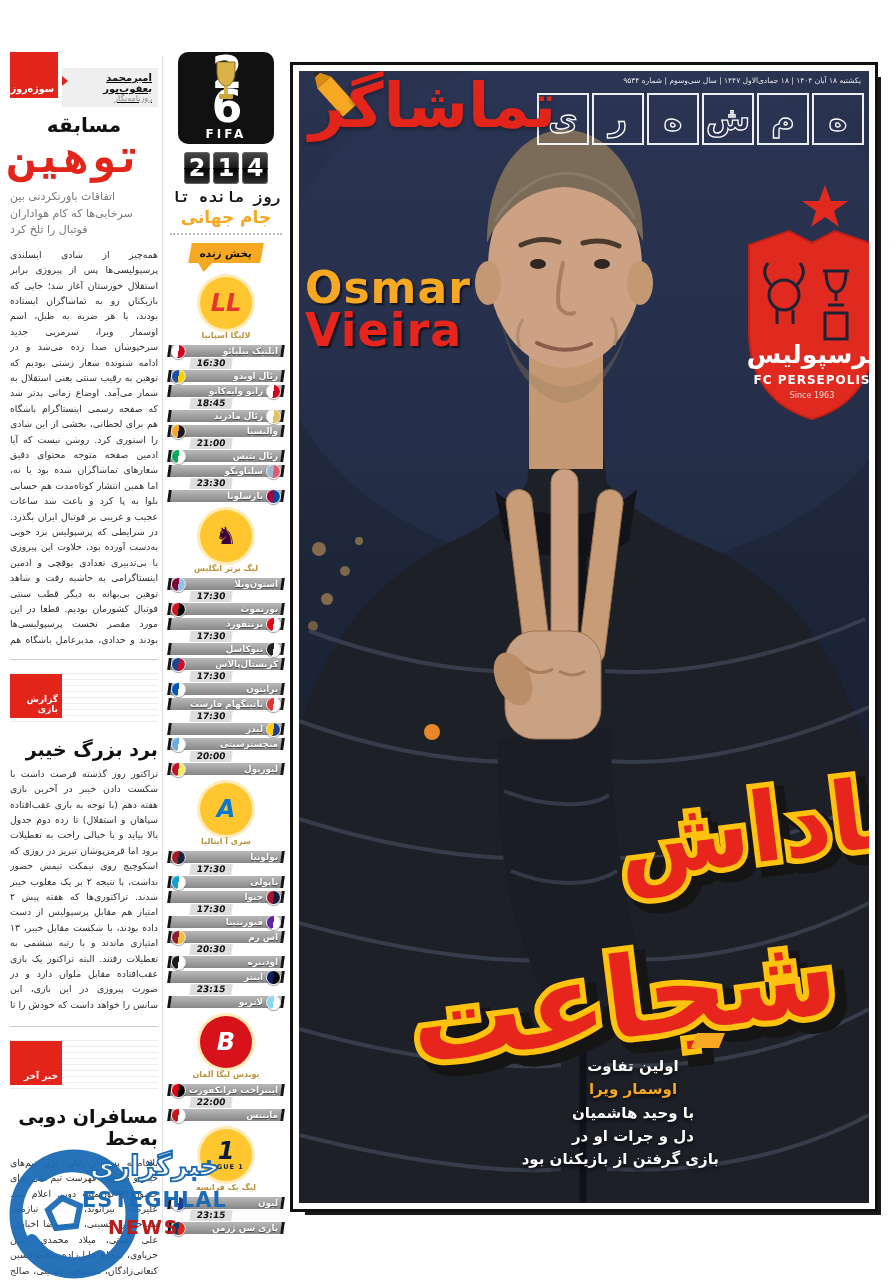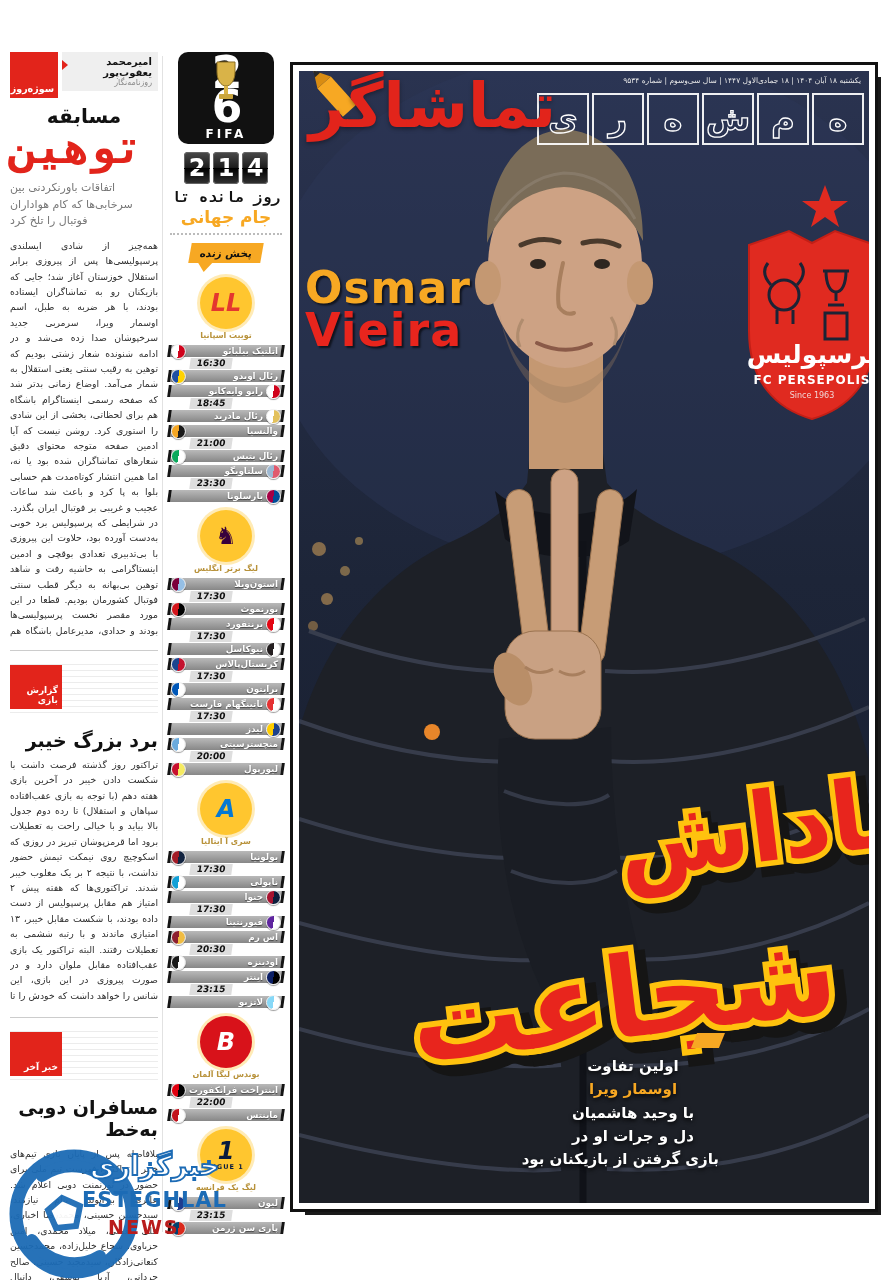--- a/index.html
+++ b/index.html
@@ -5,21 +5,21 @@
   html,body{margin:0;padding:0;}
   body{
     width:896px;height:1280px;position:relative;background:#fff;overflow:hidden;
     font-family:"DejaVu Sans",sans-serif;-webkit-font-smoothing:antialiased;
   }
   
   .left-col{position:absolute;left:10px;top:52px;width:148px;direction:rtl;}
   .byline-row{display:flex;align-items:flex-start;gap:4px;margin-bottom:6px;}
   .kicker-sq{background:#e2241b;color:#fff;font-weight:bold;font-size:9.5px;
     width:48px;height:46px;flex:none;display:flex;align-items:flex-end;padding:4px;box-sizing:border-box;}
-  .byline-box{background:#efefef;flex:1;padding:4px 6px;margin-top:0;position:relative;}
+  .byline-box{background:#efefef;flex:1;padding:4px 6px;margin-top:16px;position:relative;text-decoration:underline;}
   .byline-name{font-size:10px;font-weight:bold;color:#111;}
   .byline-role{font-size:8px;color:#888;}
   .byline-tick{position:absolute;left:-0px;top:8px;width:0;height:0;
     border-top:5px solid transparent;border-bottom:5px solid transparent;border-left:6px solid #e2241b;}
   .t-black{font-size:20px;font-weight:900;color:#111;text-align:center;margin:2px 0 0;}
   .t-red{font-size:44px;font-weight:900;color:#e2241b;text-align:left;line-height:1.05;margin:0 0 6px;font-family:Liberation Mono, monospace;}
   .subhead{font-size:11px;color:#777;text-align:left;line-height:1.5;margin-bottom:8px;}
   .body-txt{font-size:9.3px;line-height:15.4px;color:#2e2e2e;text-align:justify;}
   .b1{max-height:402px;overflow:hidden;}
   .b2{max-height:250px;overflow:hidden;}
@@ -163,21 +163,21 @@
   <div class="cd-line1">روز مانده تا</div>
   <div class="cd-line2">جام جهانی</div>
   <hr class="dotted">
   <div class="live-tag">پخش زنده</div>
   <div id="broadcast-list">
   <section class="league">
     <div class="lg-circle" style="background: rgb(255, 198, 47);">
       <span class="lg-glyph" style="color: rgb(228, 55, 47);">LL</span>
 
     </div>
-    <div class="lg-label">توییت اسپانیا</div>
+    <div class="lg-label">لالیگا اسپانیا</div>
     <div class="lg-matches">
   <div class="fixture">
     <div class="bar m-home">
       <span class="crest h-crest" style="background: linear-gradient(100deg, rgb(255, 255, 255) 50%, rgb(208, 2, 27) 50%);"></span>
       <span class="bar-name h-name">اتلتیک بیلبائو</span>
     </div>
     <div class="m-time">16:30</div>
     <div class="bar m-away">
       <span class="crest a-crest" style="background: linear-gradient(100deg, rgb(31, 79, 163) 50%, rgb(255, 210, 0) 50%);"></span>
       <span class="bar-name a-name">رئال اویدو</span>

